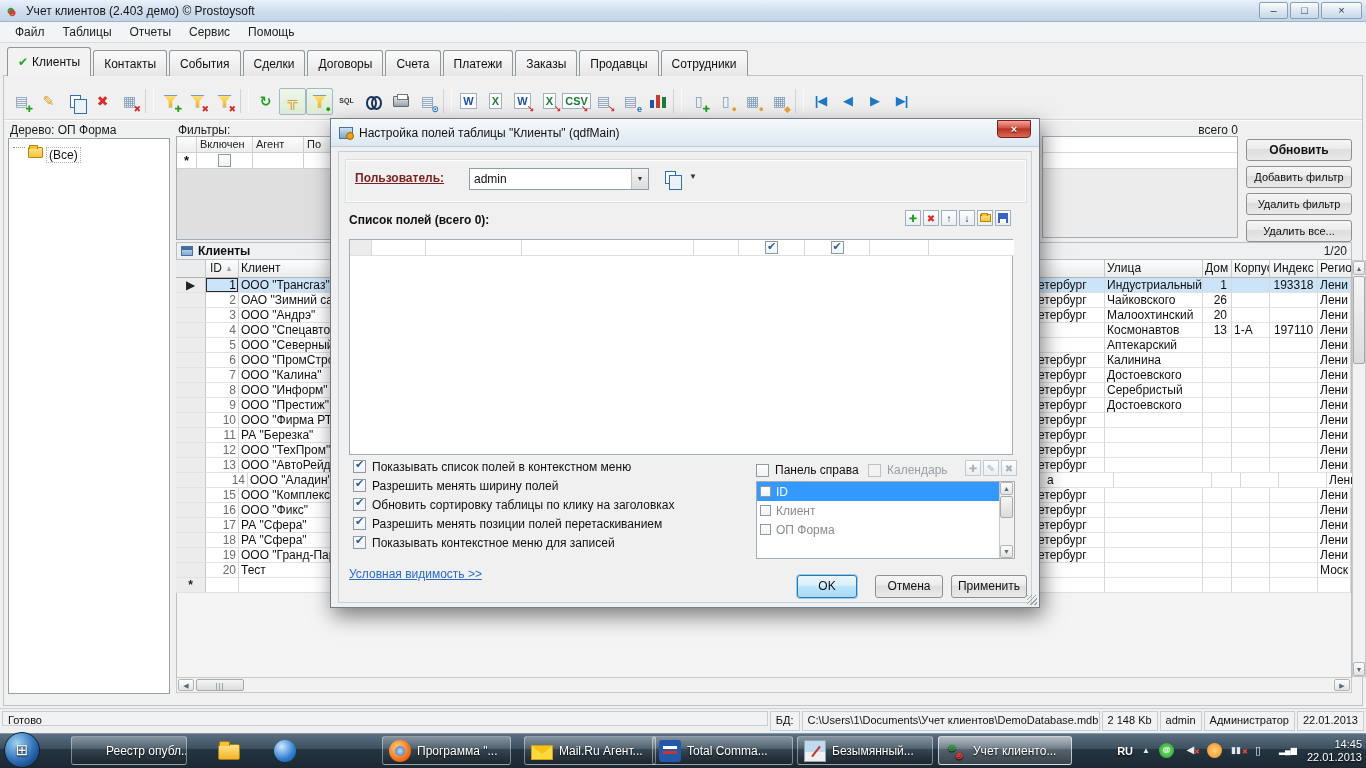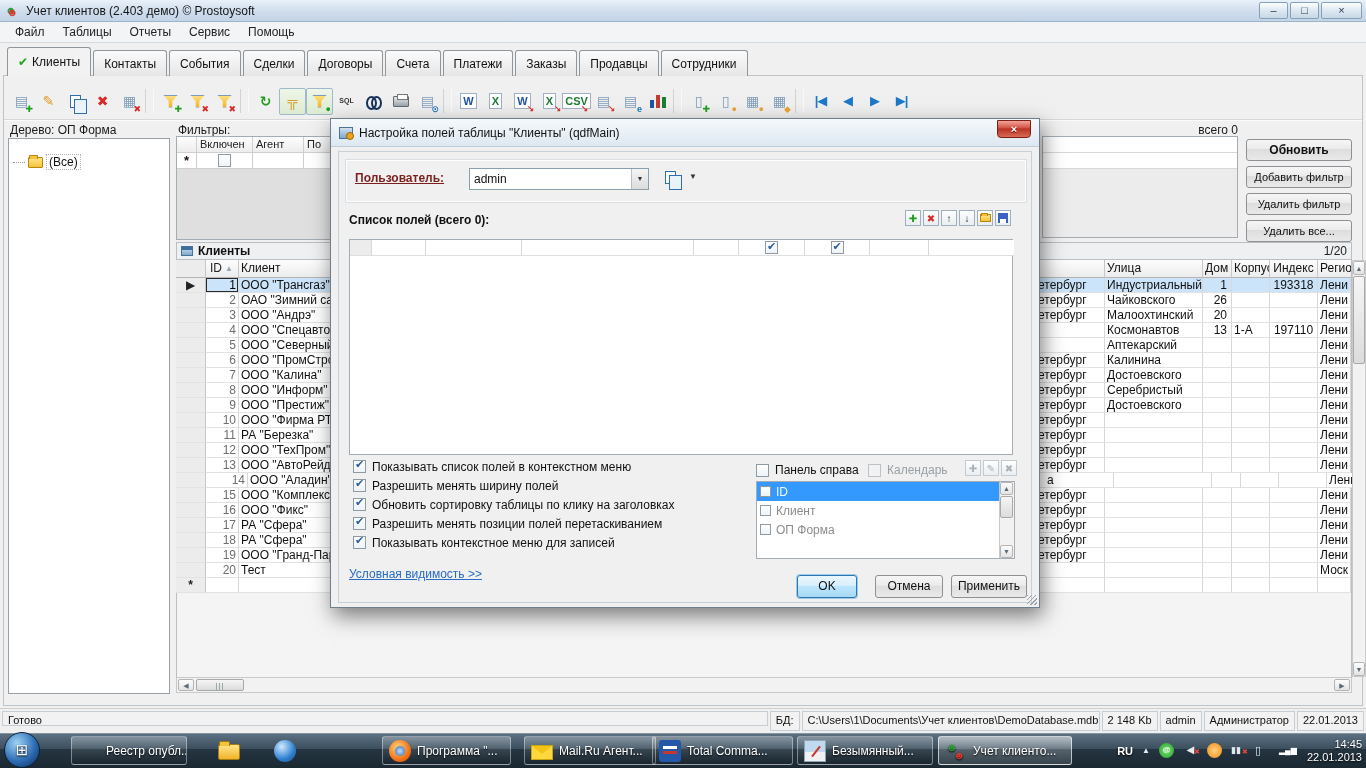--- a/index.html
+++ b/index.html
@@ -57,21 +57,21 @@
   .copy::after{content:"";position:absolute;left:3px;top:3px;width:11px;height:13px;background:#eaf2fa;border:1px solid #2f6fae}
 
   
   .plabel{position:absolute;top:123px;font-size:12px;color:#1a1a1a}
   #lbl-tree{left:10px}
   #lbl-filters{left:178px}
   #lbl-total{left:1100px;width:138px;text-align:right}
 
   
   #treebox{position:absolute;left:8px;top:138px;width:162px;height:556px;background:#fff;border:1px solid #98a0a8}
-  .treenode{display:flex;align-items:center;margin:15px 0 0 4px;gap:3px}
+  .treenode{display:flex;align-items:flex-start;margin:8px 0 0 4px;gap:3px}
   .treedots{width:12px;border-bottom:1px dotted #9a9a9a;height:1px}
   .folder{width:15px;height:11px;background:linear-gradient(#ffe48a,#f5c33b);border:1px solid #b8860b;border-radius:1px;position:relative}
   .folder::before{content:"";position:absolute;left:0;top:-3px;width:7px;height:3px;background:#f5c33b;border:1px solid #b8860b;border-bottom:none;border-radius:1px 1px 0 0}
   .treelbl{padding:0 2px;border:1px dotted #aab4bc}
 
   
   #fgrid{position:absolute;left:176px;top:136px;width:862px;height:104px;background:#dfdfdf;border:1px solid #a5adb4;overflow:hidden}
   .frow{display:flex;height:16px}
   .fc{border-right:1px solid #cfcfcf;border-bottom:1px solid #cfcfcf;font-size:11px;padding:1px 3px;white-space:nowrap;overflow:hidden}
   .fhead .fc{background:linear-gradient(#fdfdfd,#ededed);color:#222}

